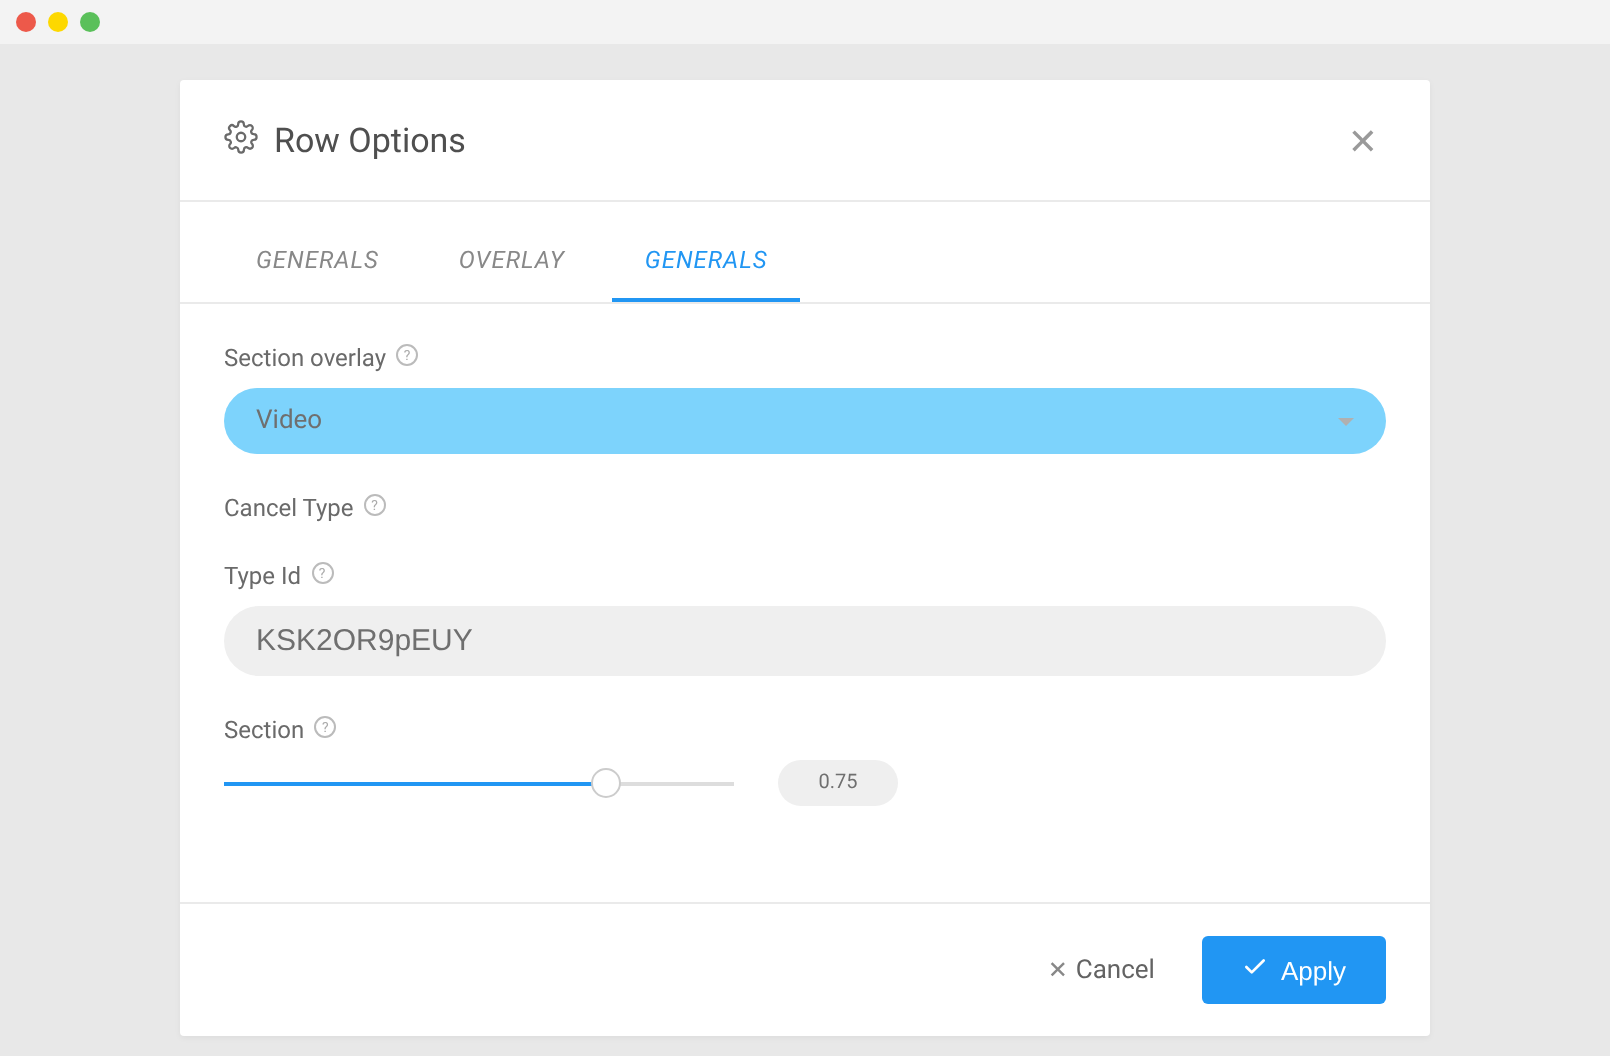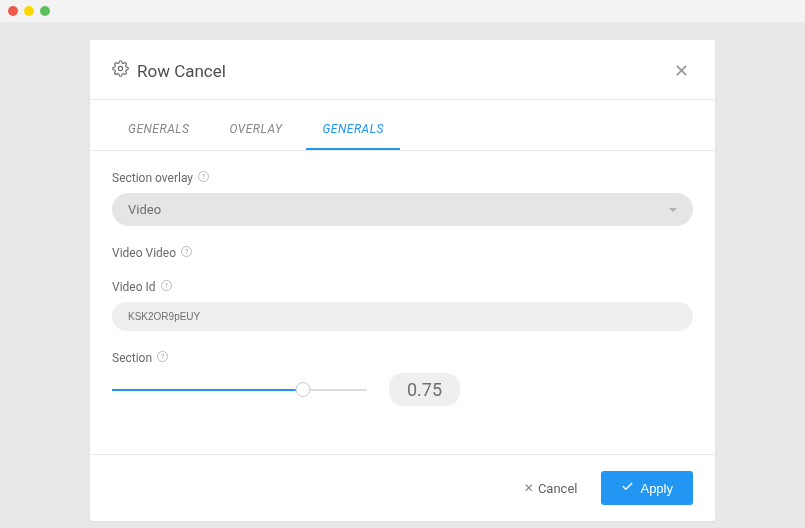--- a/index.html
+++ b/index.html
@@ -98,21 +98,21 @@
       border: 1px solid #bbb;
       border-radius: 50%;
       display: inline-flex;
       align-items: center;
       justify-content: center;
       font-size: 7px;
       color: #aaa;
     }
     .select {
       width: 100%;
-      background: #e5e5e5;
+      background: #7dd3fc;
       border: none;
       border-radius: 18px;
       padding: 9px 16px;
       font-size: 13px;
       color: #6f6f6f;
       display: flex;
       align-items: center;
       justify-content: space-between;
       cursor: pointer;
     }
@@ -122,21 +122,21 @@
       border-left: 4px solid transparent;
       border-right: 4px solid transparent;
       border-top: 4px solid #b0b0b0;
     }
     .text-input {
       width: 100%;
       background: #efefef;
       border: none;
       border-radius: 18px;
       padding: 9px 16px;
-      font-size: 10px;
+      font-size: 15px;
       color: #6f6f6f;
       outline: none;
     }
     .slider-row {
       display: flex;
       align-items: center;
       gap: 22px;
     }
     .slider-wrap {
       position: relative;
@@ -165,21 +165,21 @@
       border: 1px solid #ccc;
       border-radius: 50%;
       left: 75%;
       transform: translateX(-50%);
       cursor: pointer;
     }
     .slider-value {
       background: #efefef;
       border-radius: 14px;
       padding: 6px 18px;
-      font-size: 18px;
+      font-size: 10px;
       color: #6f6f6f;
       min-width: 60px;
       text-align: center;
     }
     .modal-footer {
       border-top: 1px solid #eaeaea;
       padding: 16px 22px;
       display: flex;
       justify-content: flex-end;
       align-items: center;
@@ -222,21 +222,21 @@
 <div class="modal">
 
   <div class="modal-header">
     <div class="modal-title">
       <span class="gear-icon">
         <svg viewBox="0 0 24 24" fill="none" stroke="#6a6a6a" stroke-width="1.6">
           <circle cx="12" cy="12" r="3"></circle>
           <path d="M19.4 15a1.65 1.65 0 0 0 .33 1.82l.06.06a2 2 0 1 1-2.83 2.83l-.06-.06a1.65 1.65 0 0 0-1.82-.33 1.65 1.65 0 0 0-1 1.51V21a2 2 0 1 1-4 0v-.09A1.65 1.65 0 0 0 9 19.4a1.65 1.65 0 0 0-1.82.33l-.06.06a2 2 0 1 1-2.83-2.83l.06-.06a1.65 1.65 0 0 0 .33-1.82 1.65 1.65 0 0 0-1.51-1H3a2 2 0 1 1 0-4h.09A1.65 1.65 0 0 0 4.6 9a1.65 1.65 0 0 0-.33-1.82l-.06-.06a2 2 0 1 1 2.83-2.83l.06.06a1.65 1.65 0 0 0 1.82.33H9a1.65 1.65 0 0 0 1-1.51V3a2 2 0 1 1 4 0v.09a1.65 1.65 0 0 0 1 1.51 1.65 1.65 0 0 0 1.82-.33l.06-.06a2 2 0 1 1 2.83 2.83l-.06.06a1.65 1.65 0 0 0-.33 1.82V9a1.65 1.65 0 0 0 1.51 1H21a2 2 0 1 1 0 4h-.09a1.65 1.65 0 0 0-1.51 1z"></path>
         </svg>
       </span>
-      <span>Row Cancel</span>
+      <span>Row Options</span>
     </div>
     <div class="close-x">
       <span>✕</span>
     </div>
   </div>
 
   <div class="tabs">
     <div class="tab">GENERALS</div>
     <div class="tab">OVERLAY</div>
     <div class="tab active">GENERALS</div>
@@ -250,28 +250,28 @@
         <span class="help-icon">?</span>
       </div>
       <div class="select">
         <span>Video</span>
         <span class="caret"></span>
       </div>
     </div>
 
     <div class="field">
       <div class="field-label">
-        <span>Video Video</span>
+        <span>Cancel Type</span>
         <span class="help-icon">?</span>
       </div>
     </div>
 
     <div class="field">
       <div class="field-label">
-        <span>Video Id</span>
+        <span>Type Id</span>
         <span class="help-icon">?</span>
       </div>
       <input class="text-input" type="text" value="KSK2OR9pEUY" style="">
     </div>
 
     <div class="field">
       <div class="field-label">
         <span>Section</span>
         <span class="help-icon">?</span>
       </div>

